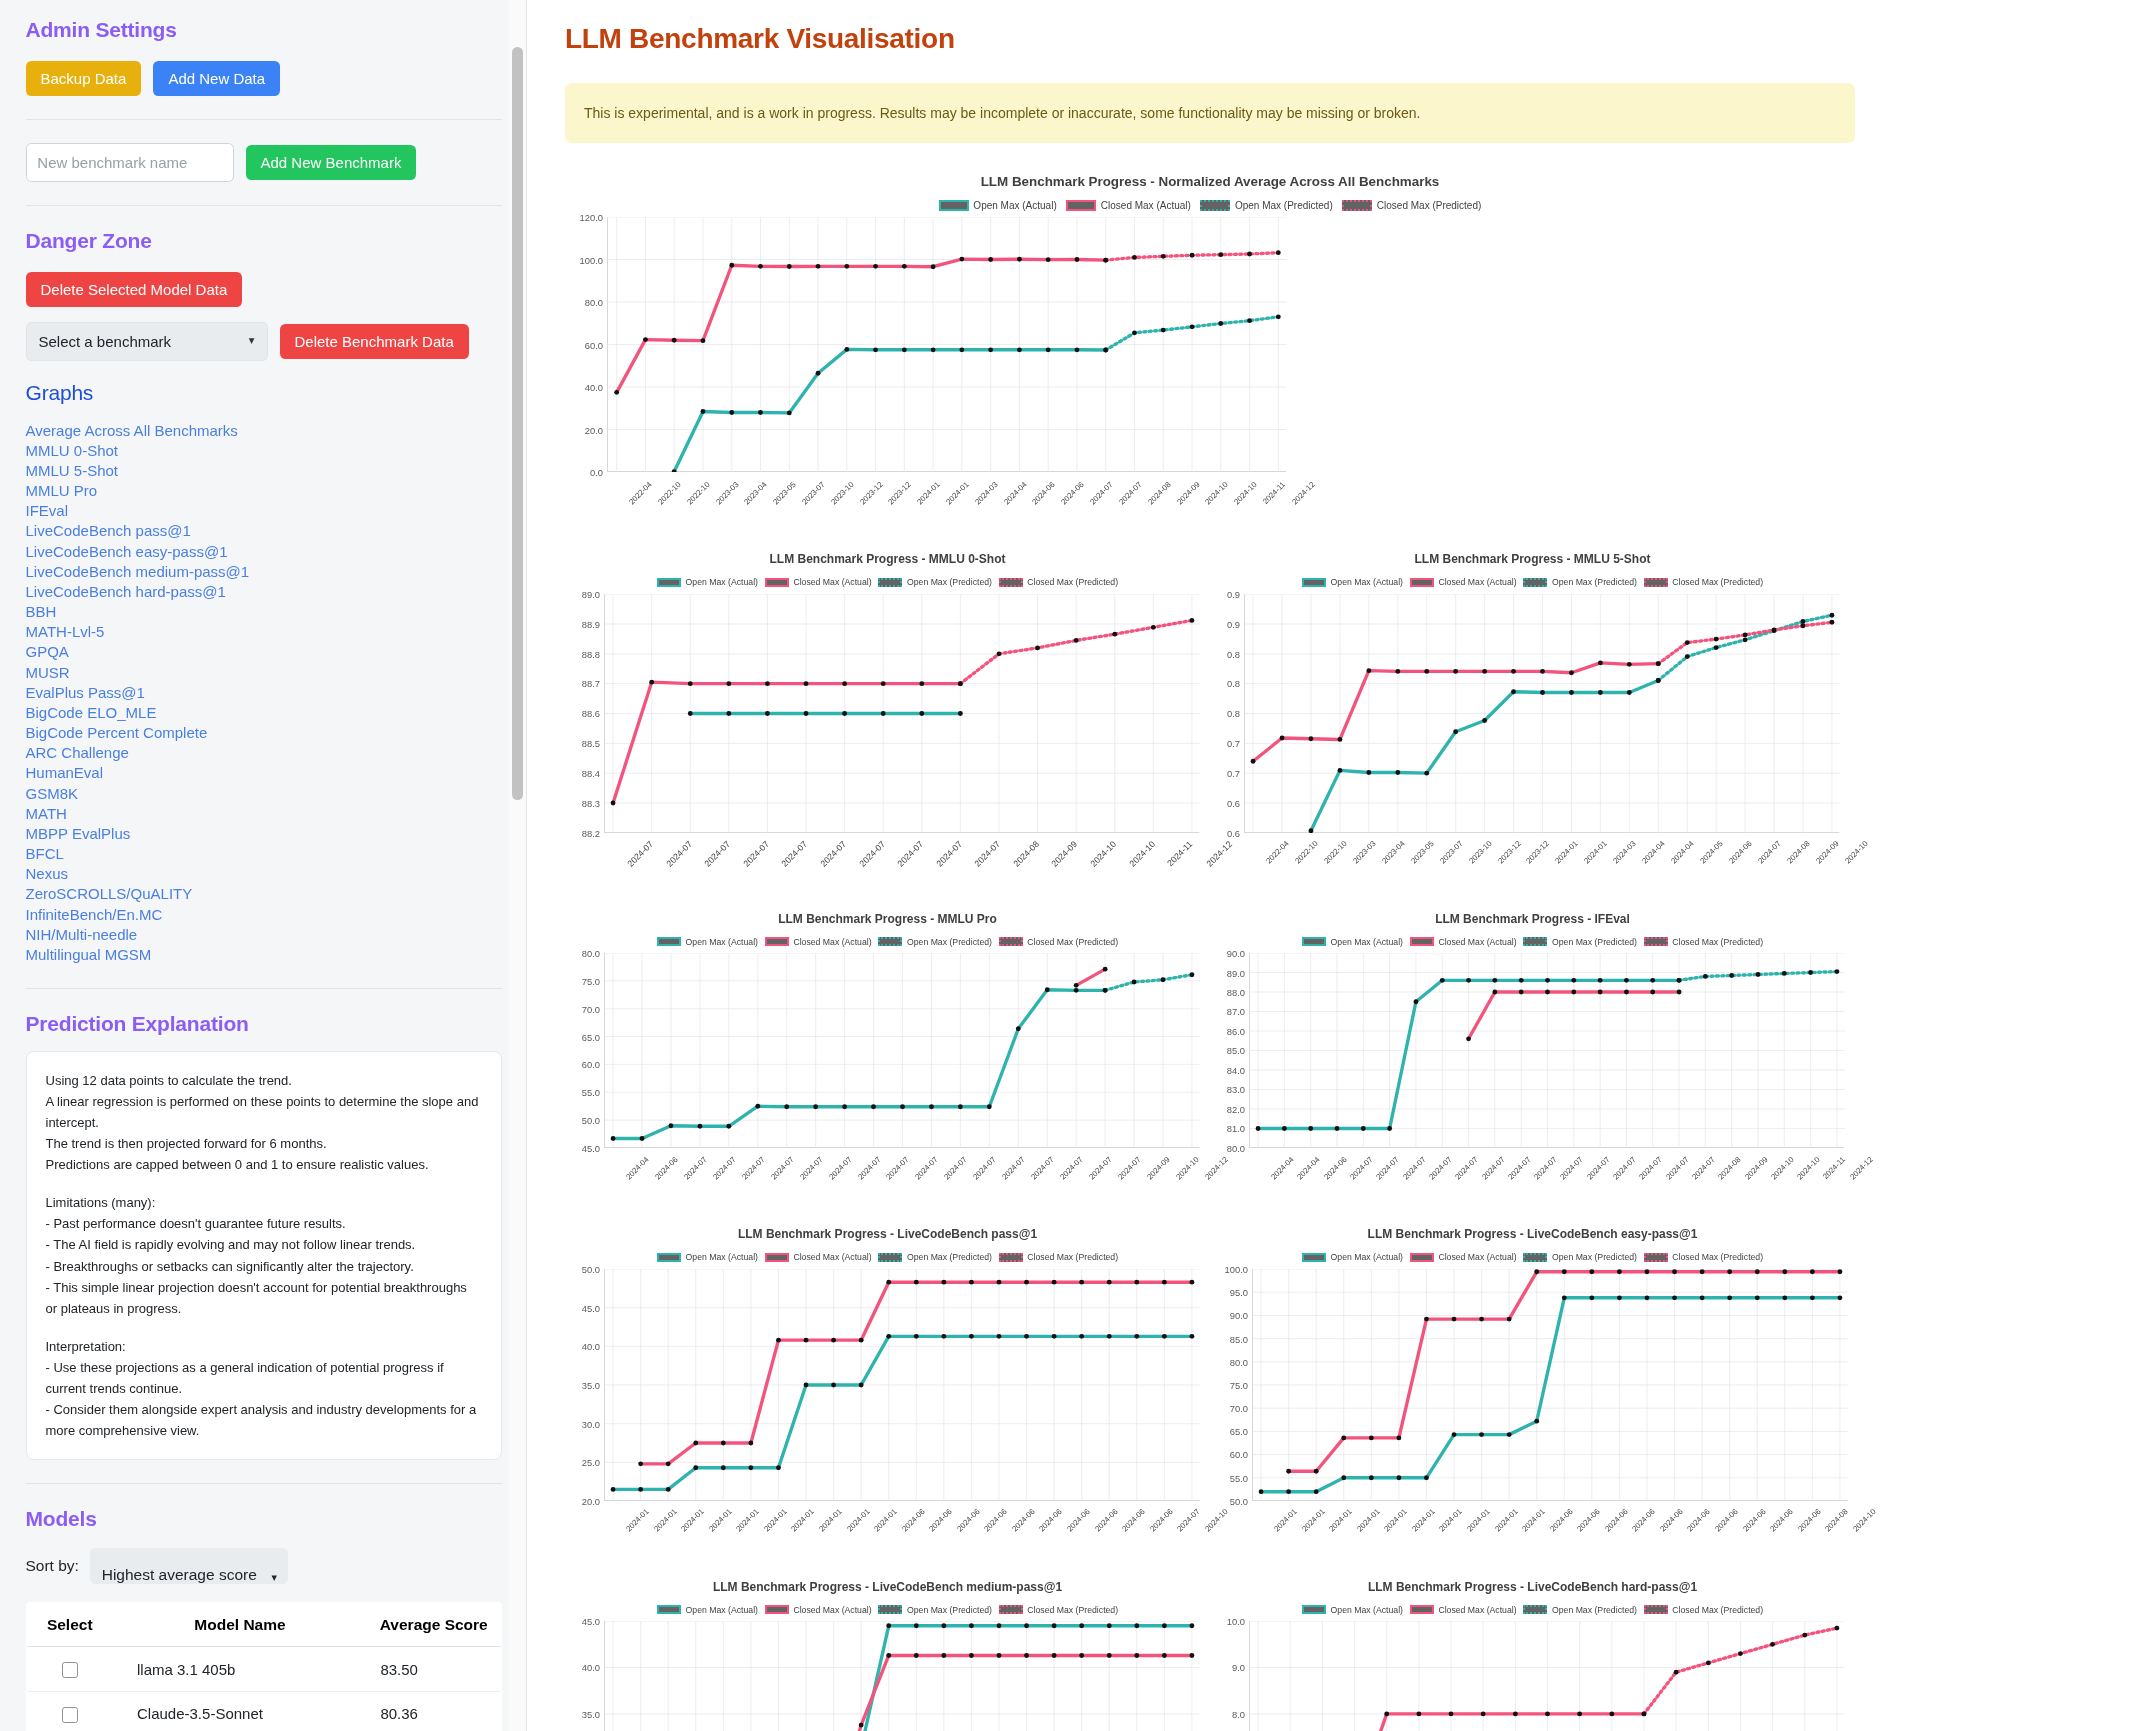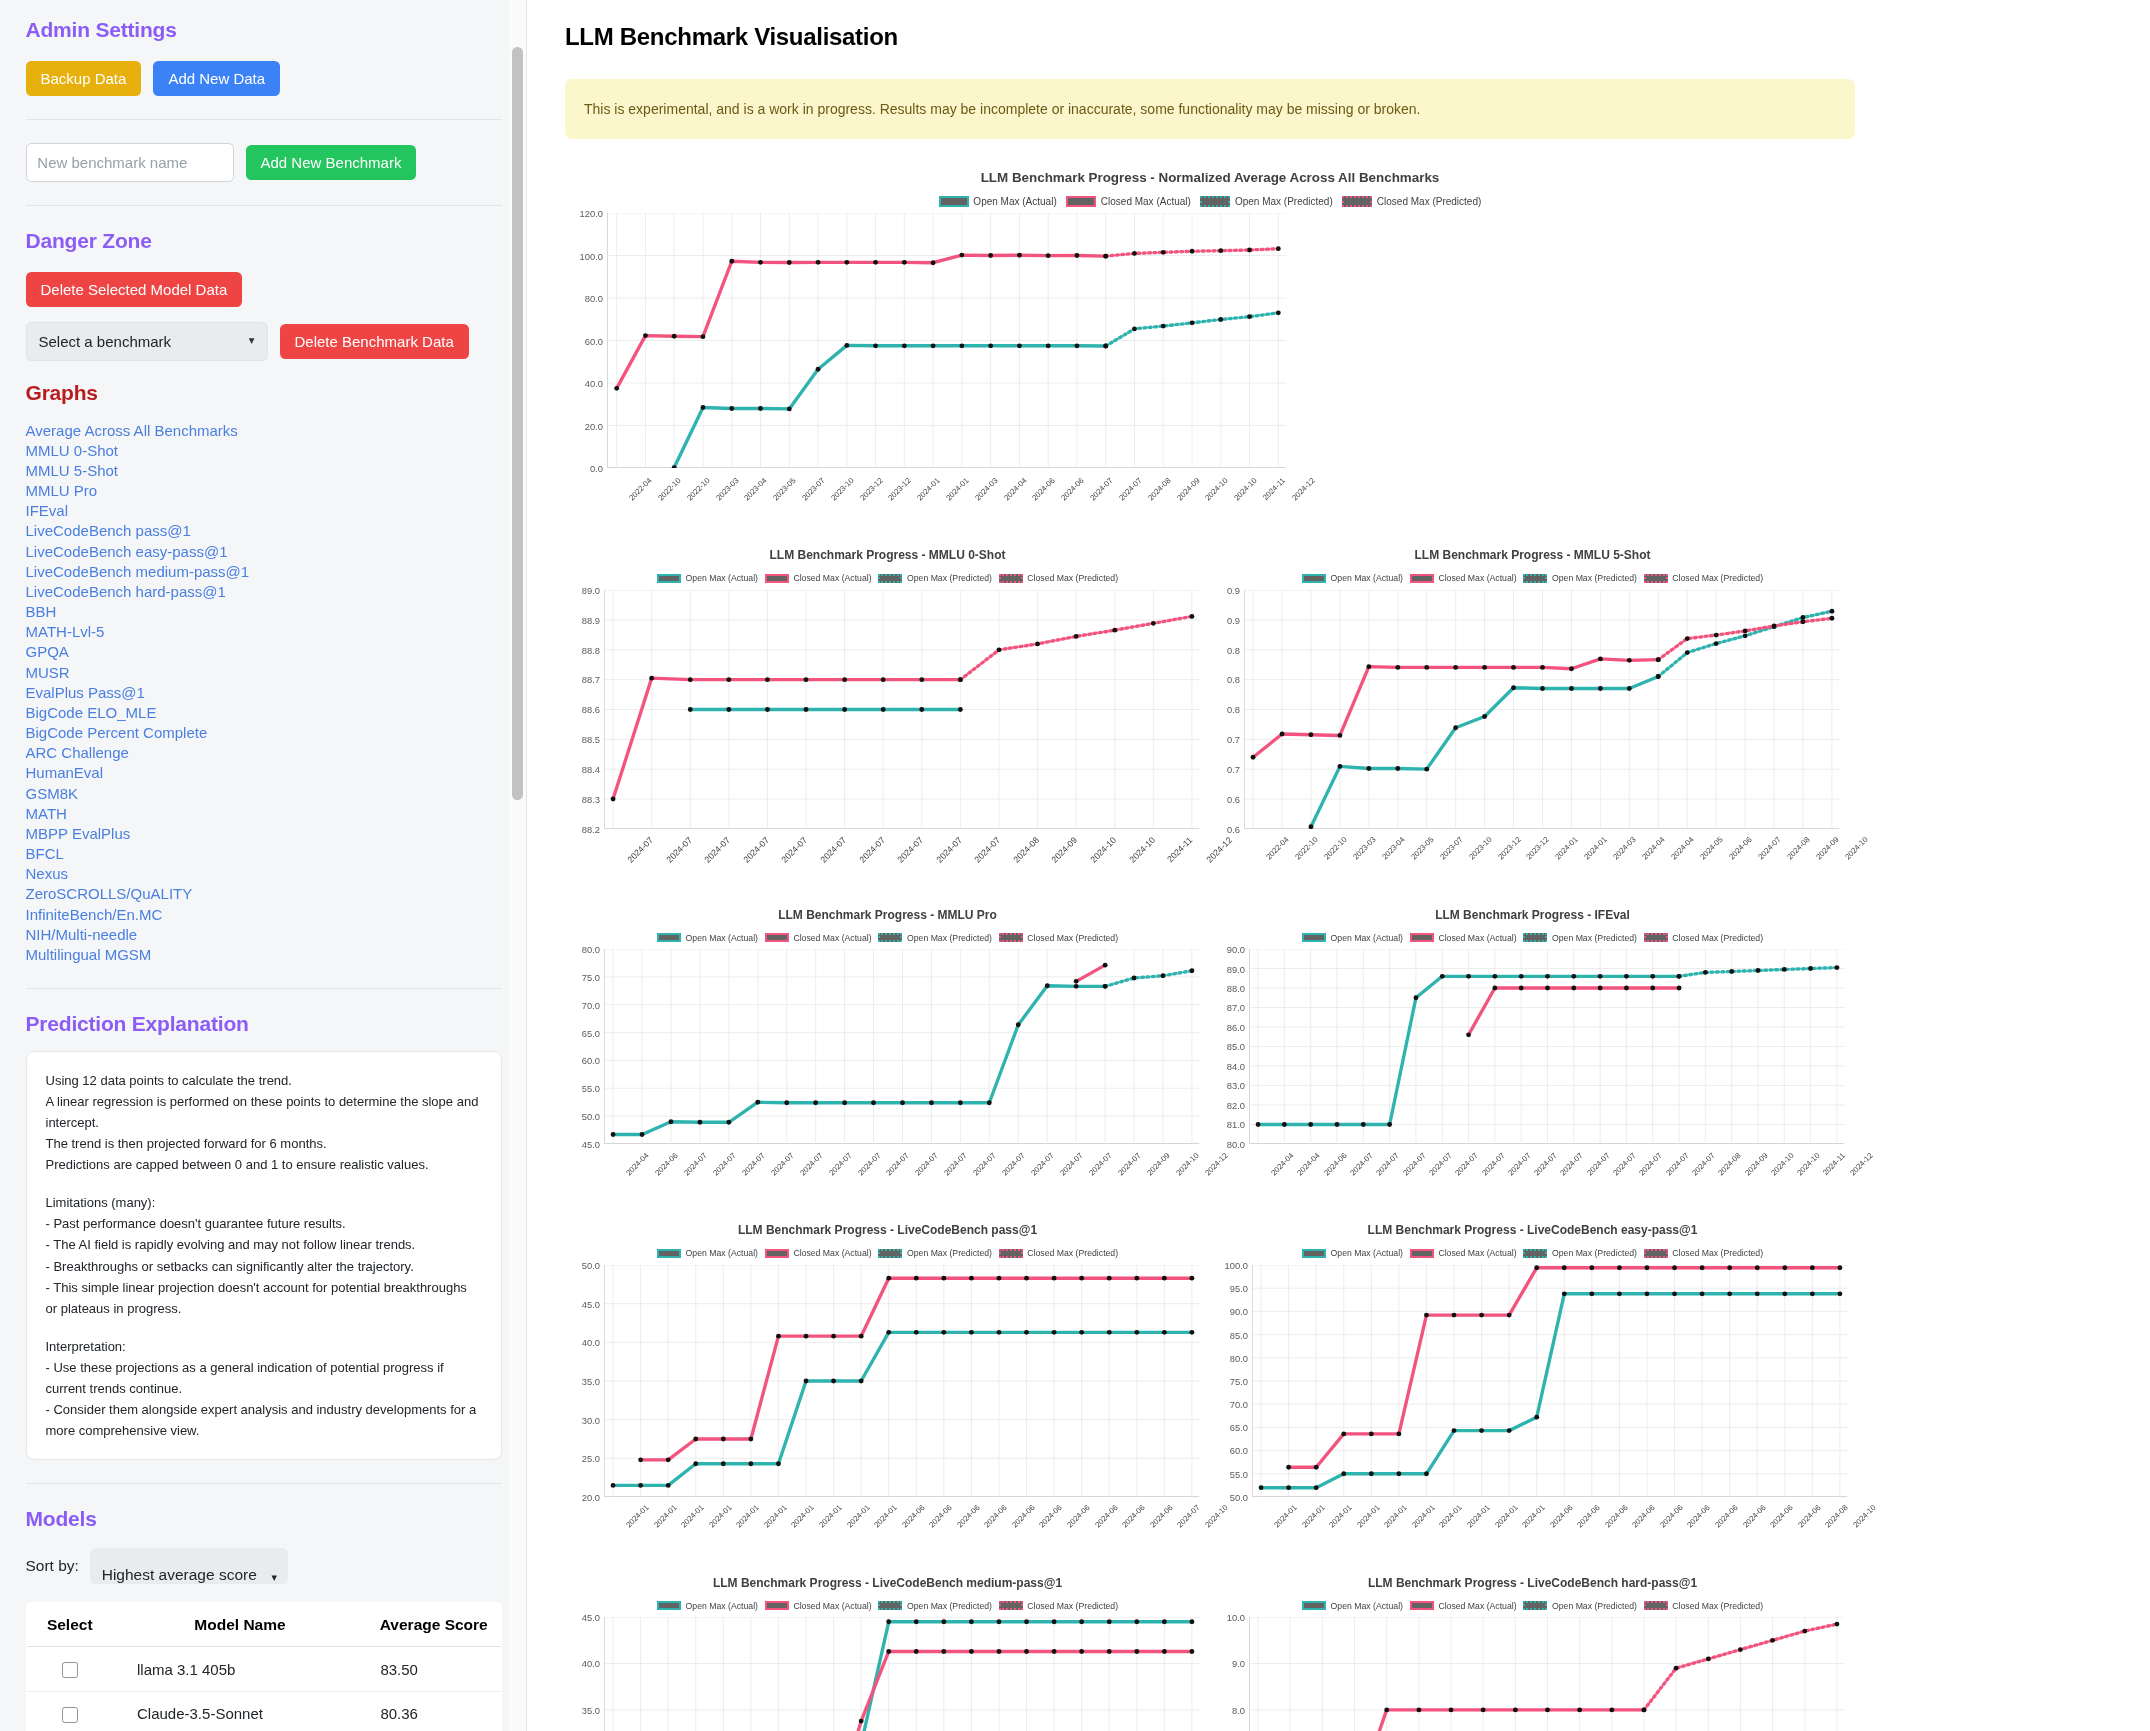--- a/index.html
+++ b/index.html
@@ -26,21 +26,21 @@
   .sb-scrollbar {
     position:absolute; top:47px; right:3.4px;
     width:10.8px; height:753px;
     background:#c2c2c2; border-radius:5.4px;
   }
   .sb-track {
     position:absolute; top:0; right:0; width:17.5px; height:1731px;
     background:#fafafa;
   }
   h2.sb-h { font-size:21px; font-weight:bold; margin:0 0 19px 0; letter-spacing:-0.2px; color:#8b5cf6; }
-  h2.sb-h2 { font-size:21px; font-weight:bold; margin:20px 0 16px 0; letter-spacing:-0.2px; color:#b91c1c; }
+  h2.sb-h2 { font-size:21px; font-weight:normal; margin:20px 0 16px 0; letter-spacing:-0.2px; color:#1d4ed8; }
 
   .btn {
     display:inline-block; border:none; border-radius:5.4px;
     font-family:"Liberation Sans", sans-serif;
     font-size:15px; color:#fff; padding:10px 15px; cursor:pointer;
     line-height:1; vertical-align:middle;
   }
   .btn-yellow { background:#e8b00c; }
   .btn-blue   { background:#3b82f6; }
   .btn-green  { background:#22c55e; }
@@ -102,21 +102,21 @@
   table.models td.c-score { text-align:left; padding-left:13.4px; width:134px; }
   table.models th.h-name { text-align:center; }
   .cbx {
     display:inline-block; width:16px; height:16px;
     border:1px solid #8d9398; border-radius:2.7px; background:#fff;
     vertical-align:middle;
   }
 
   
   .main { flex:1; padding:23px 40px 0 38px; background:#fff; overflow:hidden; }
-  h1.page-title { font-size:24px; font-weight:bold; margin:0 0 28px 0; color:#000000; letter-spacing:-0.3px; }
+  h1.page-title { font-size:28px; font-weight:bold; margin:0 0 28px 0; color:#c2410c; letter-spacing:-0.3px; }
   .warn {
     background:#fcf6cd; color:#6b5a14; border-radius:6.7px;
     padding:22px 19px; font-size:14px; margin-bottom:31px; width:1290px;
   }
 
   .chart-grid { display:flex; flex-wrap:wrap; }
   .chart-cell-full { width:1290px; }
   .chart-cell-half { width:645px; }
 
   .chart { position:relative; }

